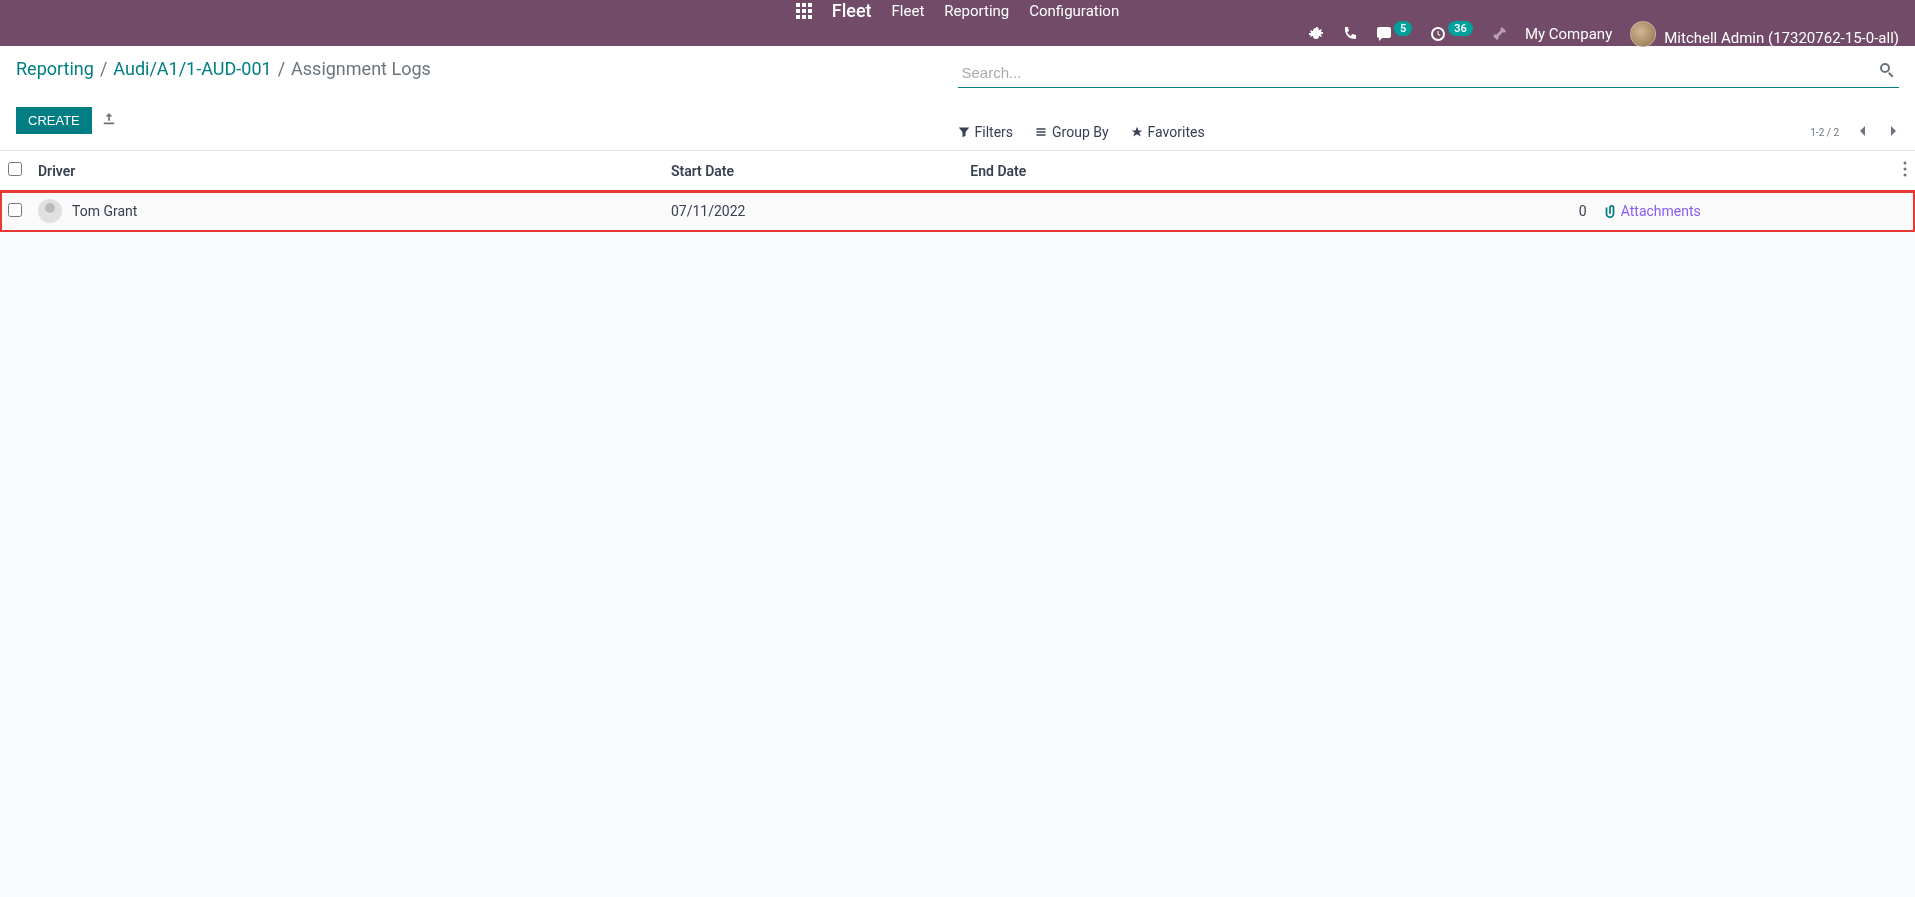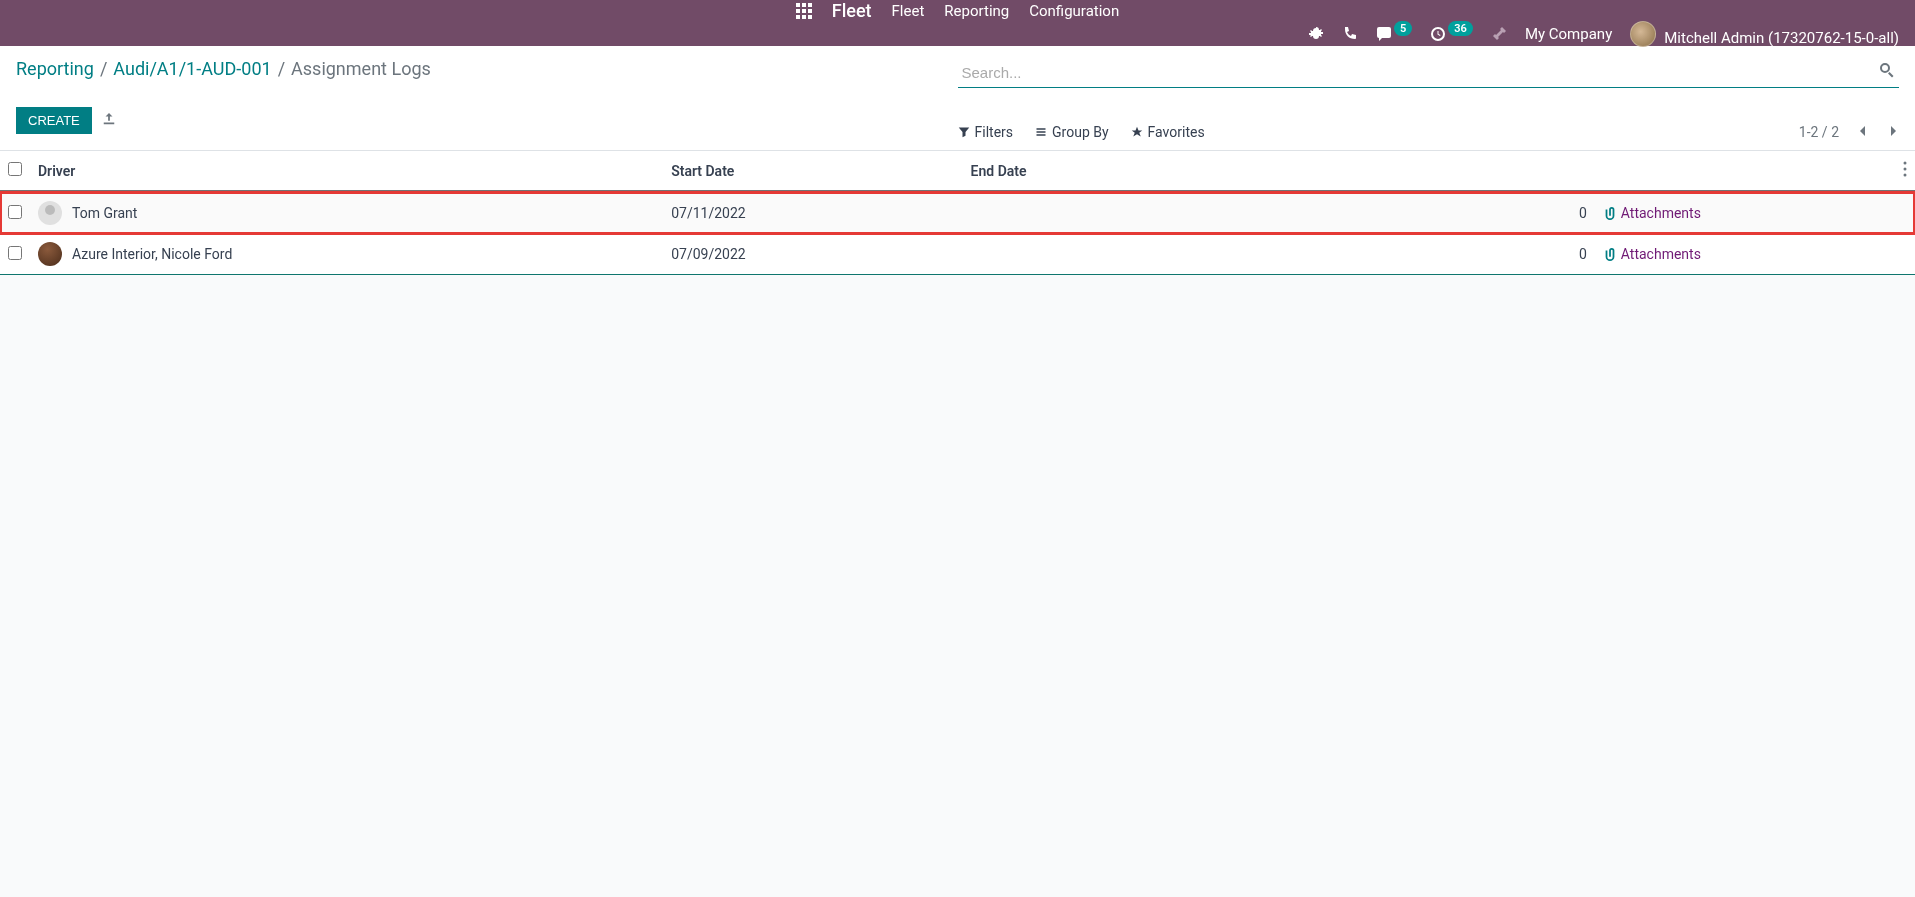--- a/index.html
+++ b/index.html
@@ -36,39 +36,39 @@
   
   .cp-bottom { display: flex; align-items: center; margin-top: 12px; padding-bottom: 10px; }
   .btn-create { background: #017e84; color: #fff; border: none; padding: 6px 12px; font-size: 13px; font-weight: 500; cursor: pointer; }
   .btn-export { margin-left: 10px; cursor: pointer; color: #6c757d; }
   .btn-export svg { width: 14px; height: 14px; fill: #6c757d; }
   
   .search-options { margin-left: auto; display: flex; align-items: center; gap: 22px; width: 50%; margin-top: 24px; }
   .search-opt { display: flex; align-items: center; gap: 5px; color: #374151; cursor: pointer; font-size: 14px; }
   .search-opt svg { width: 12px; height: 12px; fill: #374151; }
   
-  .pager { margin-left: auto; display: flex; align-items: center; gap: 18px; color: #6c757d; font-size: 14px; }
+  .pager { margin-left: auto; display: flex; align-items: center; gap: 18px; color: #6c757d; font-size: 10px; }
   .pager-btn { cursor: pointer; }
   .pager-btn svg { width: 12px; height: 12px; fill: #6c757d; }
   
   
   .list-view { background: #fff; }
   table { width: 100%; border-collapse: collapse; }
-  thead th { text-align: left; padding: 10px 8px; font-weight: 600; font-size: 14px; color: #374151; border-bottom: 3px solid #737373; background: #fff; }
+  thead th { text-align: left; padding: 10px 8px; font-weight: 600; font-size: 14px; color: #374151; border-bottom: 1px solid #737373; background: #fff; }
   thead th.num { text-align: right; }
   tbody td { padding: 8px 8px; border-bottom: 1px solid #0f766e; font-size: 14px; vertical-align: middle; }
   tbody td.num { text-align: right; }
   .chk { width: 40px; text-align: center; }
   .chk input { cursor: pointer; width: 14px; height: 14px; }
   .driver-cell { display: flex; align-items: center; gap: 10px; }
   .driver-avatar { width: 24px; height: 24px; border-radius: 50%; background: #ccc; display: inline-block; }
   .driver-avatar.placeholder { background: #e0e0e0; position: relative; }
   .driver-avatar.placeholder::after { content: ""; position: absolute; top: 4px; left: 7px; width: 10px; height: 10px; background: #bbb; border-radius: 50%; }
   .driver-avatar.photo { background: radial-gradient(circle at 40% 30%, #8b5a3c, #4a2c1a); }
-  .attach-link { color: #701a75; display: flex; align-items: center; gap: 4px; cursor: pointer; }
+  .attach-link { color: #8b5cf6; display: flex; align-items: center; gap: 4px; cursor: pointer; }
   .attach-link svg { width: 14px; height: 14px; fill: #017e84; }
   .more-col { width: 30px; text-align: center; }
   .more-col svg { width: 4px; height: 16px; fill: #6c757d; cursor: pointer; }
   
   tr.highlighted { outline: 3px solid #e53935; outline-offset: -2px; background: #fafafa; }
   
   .col-driver { width: 34%; }
   .col-date { width: 16%; }
   .col-count { width: 18%; }
   .col-attach { width: 18%; }
@@ -229,38 +229,15 @@
     <td>
       <span class="attach-link">
         <svg viewBox="0 0 16 16">
                 <path d="M10 1a3 3 0 0 1 3 3v7a5 5 0 0 1-10 0V4h2v7a3 3 0 0 0 6 0V4a1 1 0 0 0-2 0v7a1 1 0 0 0 0 0V4h0v7h-2V4a3 3 0 0 1 3-3z"></path>
               </svg>
         <span>Attachments</span>
       </span>
     </td>
     <td class="more-col"></td>
   </tr>
-        <tr>
-    <td class="chk">
-      <input type="checkbox" style="">
-    </td>
-    <td>
-      <div class="driver-cell">
-        <span class="driver-avatar photo"></span>
-        <span>Azure Interior, Nicole Ford</span>
-      </div>
-    </td>
-    <td>07/09/2022</td>
-    <td></td>
-    <td class="num">0</td>
-    <td>
-      <span class="attach-link">
-        <svg viewBox="0 0 16 16">
-                <path d="M10 1a3 3 0 0 1 3 3v7a5 5 0 0 1-10 0V4h2v7a3 3 0 0 0 6 0V4a1 1 0 0 0-2 0v7a1 1 0 0 0 0 0V4h0v7h-2V4a3 3 0 0 1 3-3z"></path>
-              </svg>
-        <span>Attachments</span>
-      </span>
-    </td>
-    <td class="more-col"></td>
-  </tr>
       </tbody>
   </table>
 </div>
 
 </body></html>

